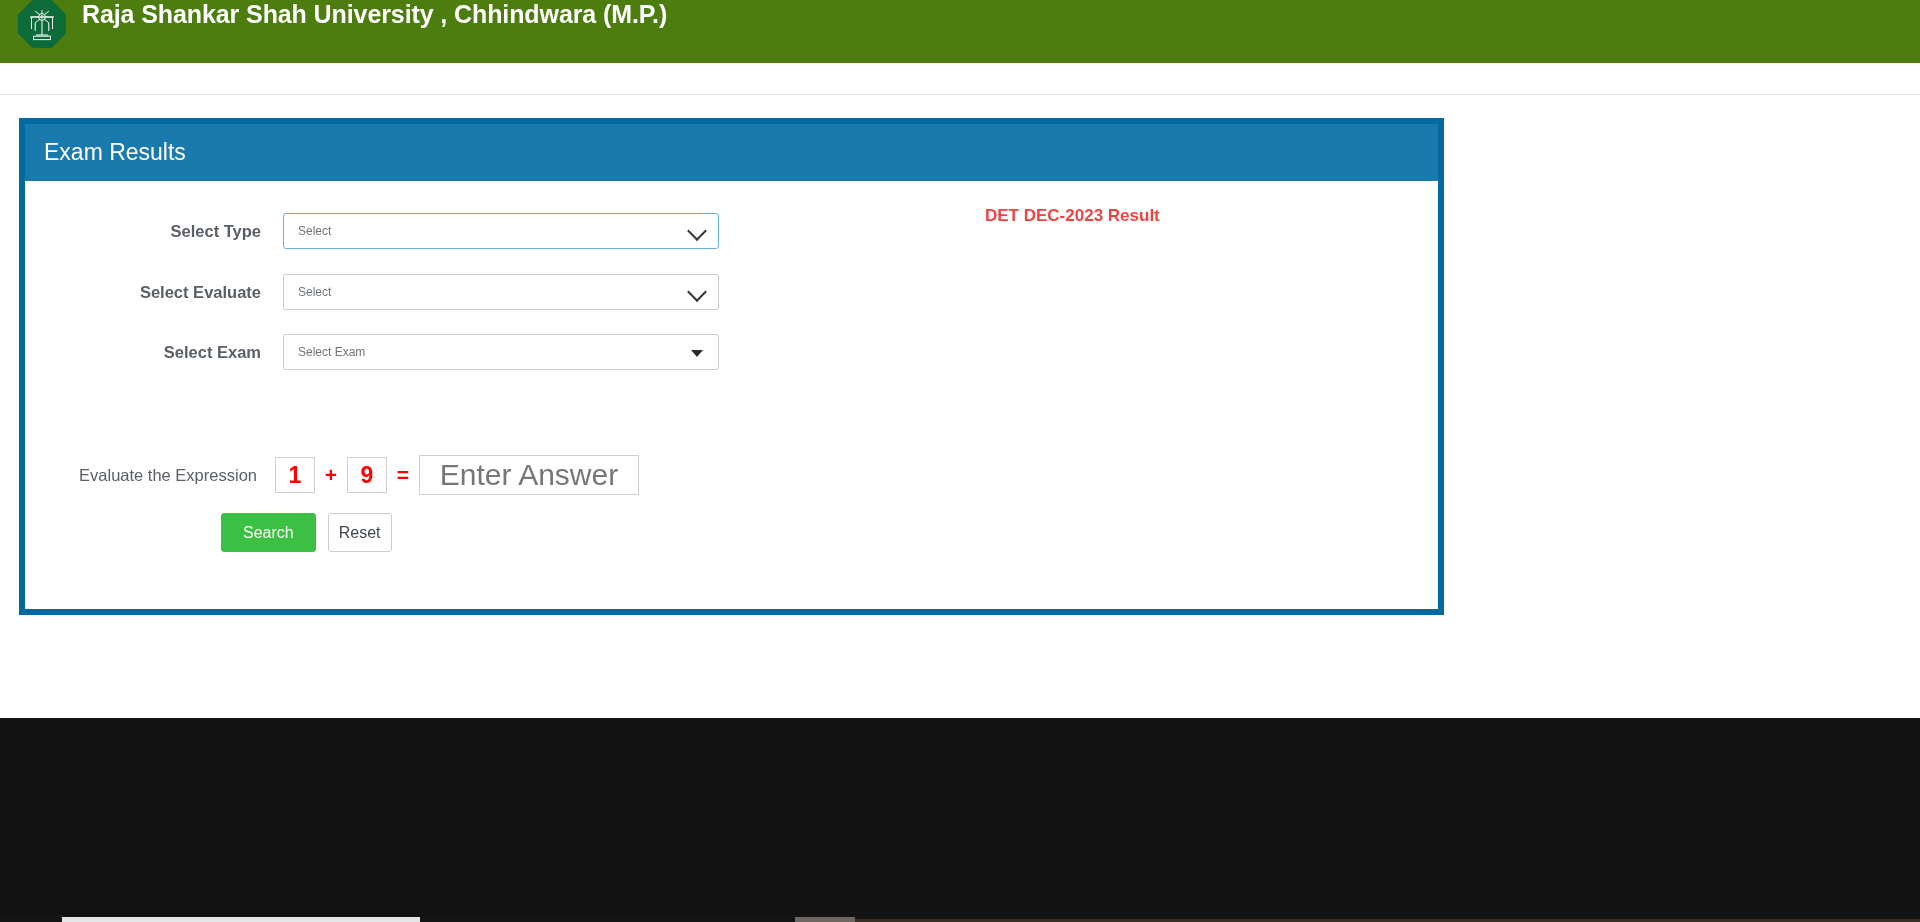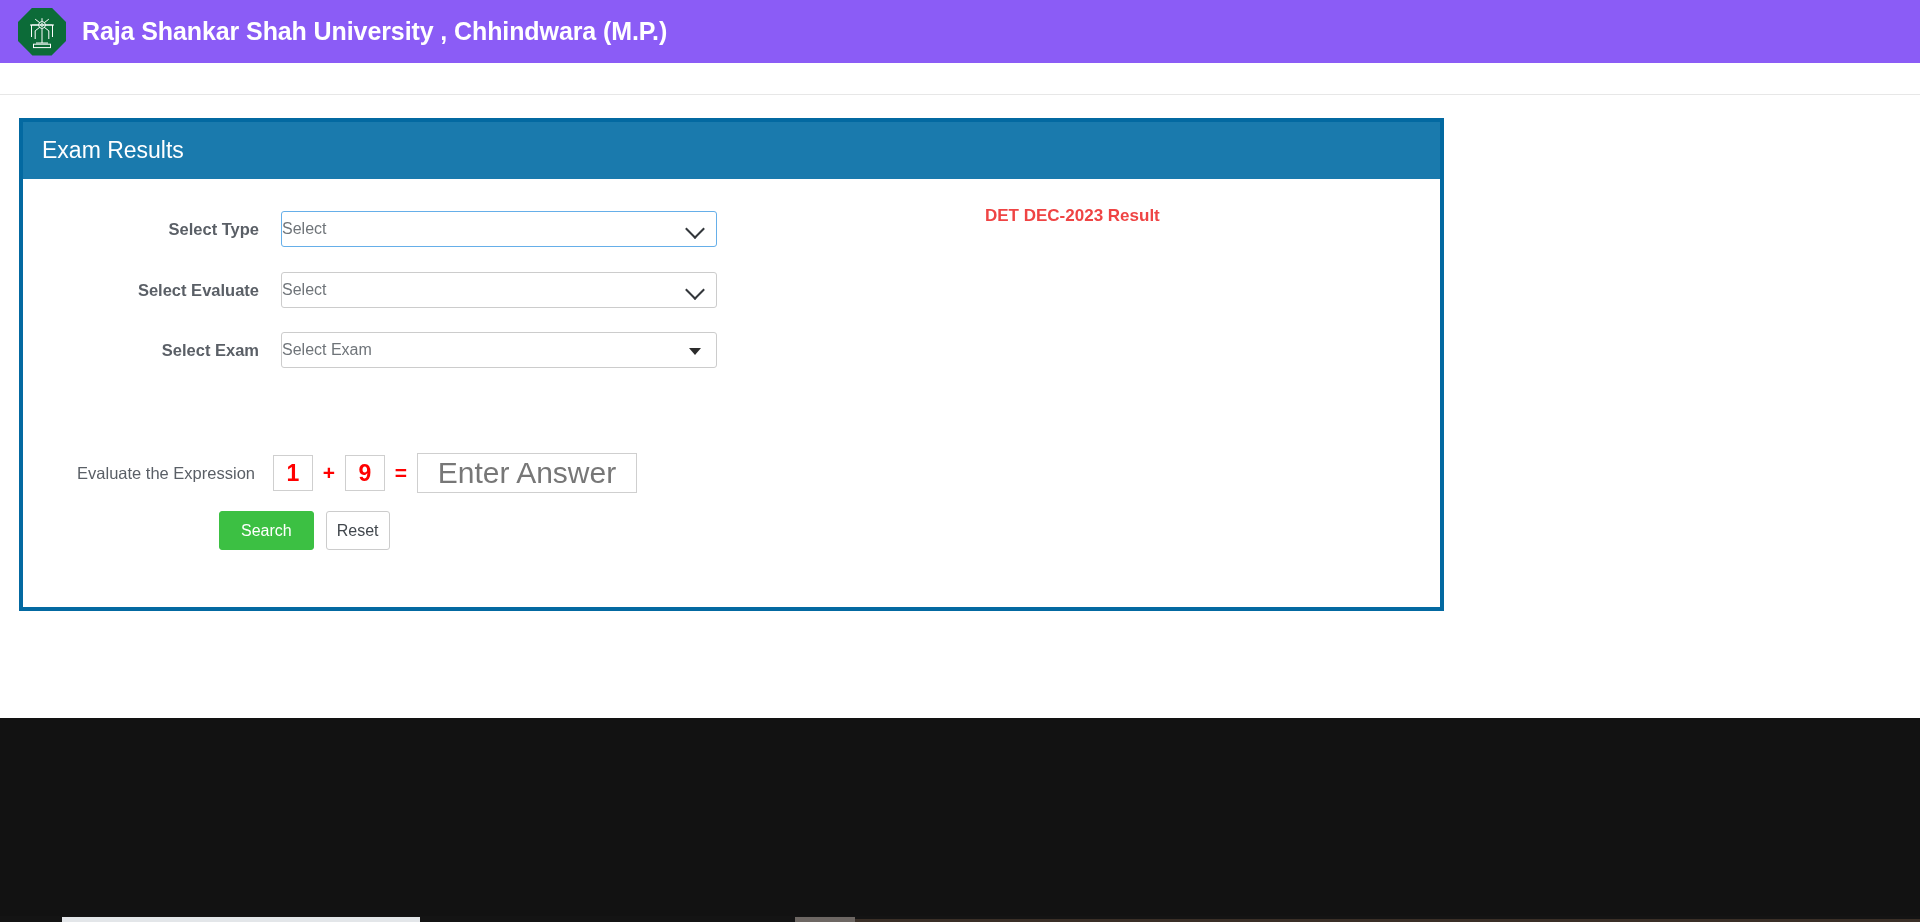--- a/index.html
+++ b/index.html
@@ -14,23 +14,23 @@
     overflow: hidden;
     position: relative;
   }
 
   
   .navbar {
     position: absolute;
     left: 0; top: 0;
     width: 1920px;
     height: 63px;
-    background: #8b5cf6;
-    display: flex;
-    align-items: center;
+    background: #4d7c0f;
+    display: flex;
+    align-items: flex-start;
   }
   .brand-logo {
     margin-left: 18px;
     width: 48px;
     height: 48px;
     background: #0c6b38;
     -webkit-clip-path: polygon(30% 0%, 70% 0%, 100% 30%, 100% 70%, 70% 100%, 30% 100%, 0% 70%, 0% 30%);
     clip-path: polygon(30% 0%, 70% 0%, 100% 30%, 100% 70%, 70% 100%, 30% 100%, 0% 70%, 0% 30%);
     display: flex;
     align-items: center;
@@ -57,21 +57,21 @@
     box-sizing: border-box;
   }
 
   
   .panel {
     position: absolute;
     left: 19px;
     top: 118px;
     width: 1425px;
     background: #ffffff;
-    border: 4px solid #0369a1;
+    border: 6px solid #0369a1;
     box-sizing: border-box;
   }
   .panel-heading {
     height: 57px;
     background: #1a7aad;
     display: flex;
     align-items: center;
     box-sizing: border-box;
   }
   .panel-heading-title {
@@ -111,22 +111,23 @@
     position: relative;
   }
 
   .sel {
     width: 436px;
     height: 36px;
     box-sizing: border-box;
     background: #ffffff;
     border: 1px solid #cccccc;
     border-radius: 3px;
-    font-size: 16px;
+    font-size: 12px;
     color: #6f7479;
+    padding-left: 14px;
     display: flex;
     align-items: center;
     position: relative;
   }
   .sel.focused {
     border-color: #66afe9;
   }
   .chev {
     position: absolute;
     right: 14px;

